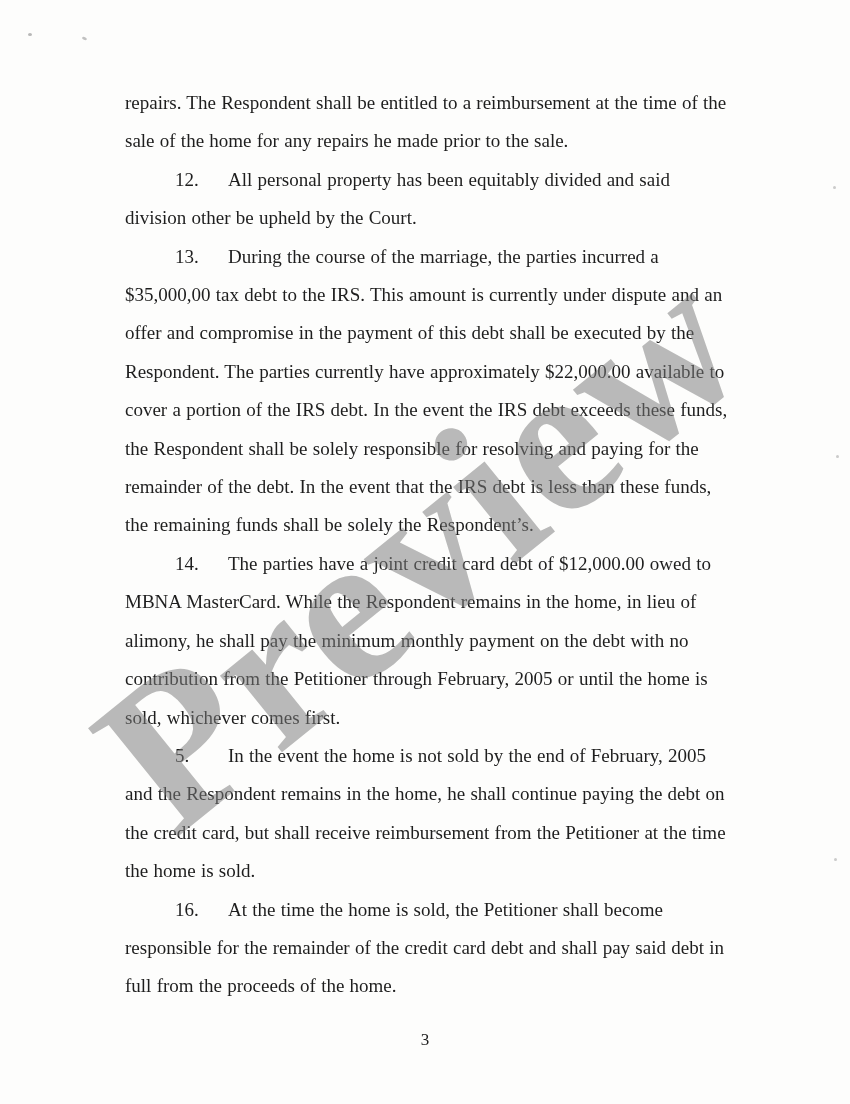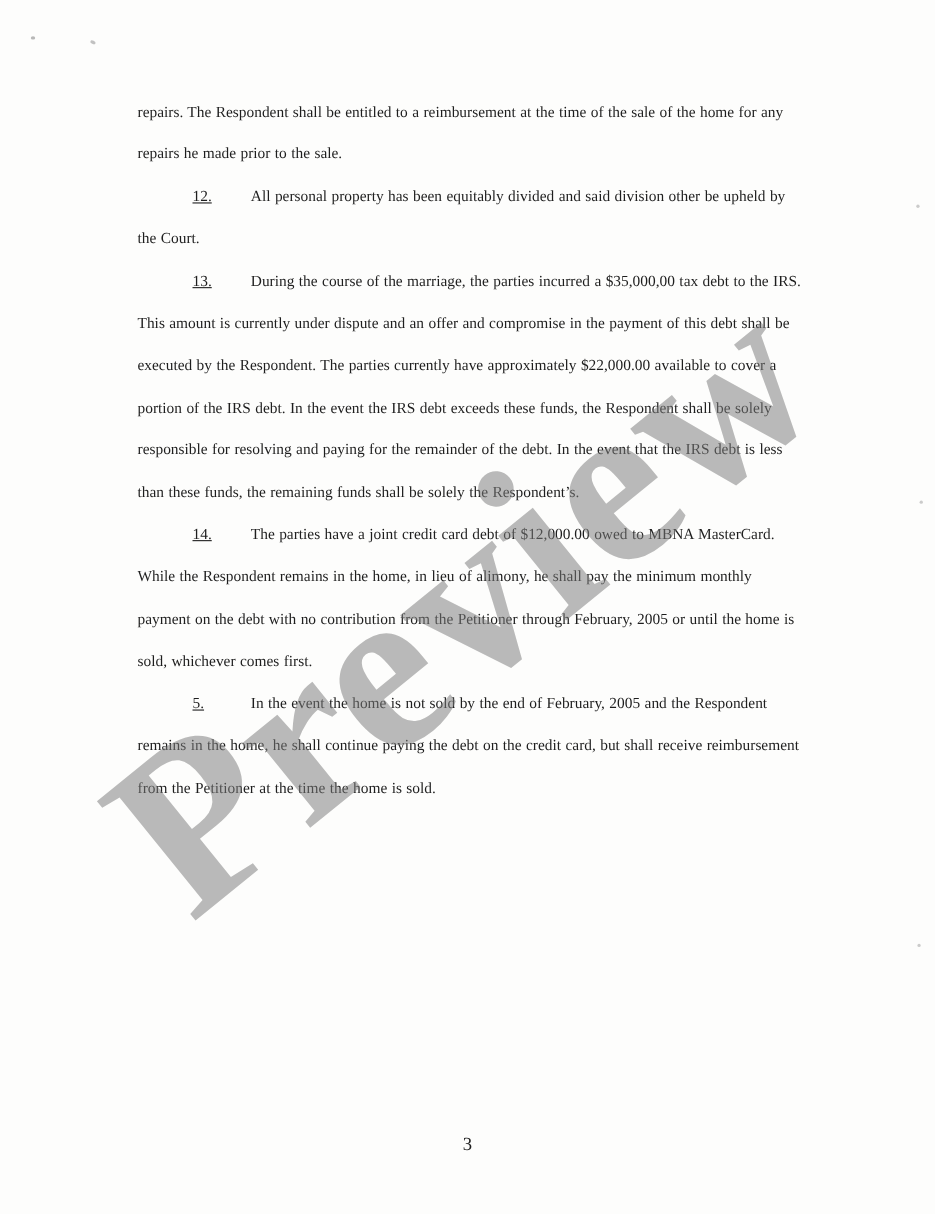--- a/index.html
+++ b/index.html
@@ -18,36 +18,35 @@
     color: #1e1e1e;
   }
   .doc-body {
     position: absolute;
     top: 84px;
     left: 125px;
     width: 606px;
   }
   .para {
     margin: 0;
-    font-size: 14px;
+    font-size: 19px;
     line-height: 38.4px;
     text-align: left;
     word-spacing: 0.5px;
   }
   .para.numbered {
     text-indent: 50px;
   }
   .para.continuation {
     text-indent: 0;
   }
   .pnum {
     display: inline-block;
     width: 53px;
     text-indent: 0;
-    text-decoration: underline;
   }
   .watermark {
     position: absolute;
     top: 548px;
     left: 420px;
     transform: translate(-50%, -50%) rotate(-39deg);
     transform-origin: center center;
     font-family: "Liberation Serif", serif;
     font-weight: bold;
     font-size: 215px;
@@ -89,19 +88,20 @@
   <span class="artifact a4"></span>
   <span class="artifact a5"></span>
 
   <div class="doc-body">
 
   <p class="para continuation"><span>repairs.  The Respondent shall be entitled to a reimbursement at the time of the sale of the home for any repairs he made prior to the sale.</span></p>
       <p class="para numbered"><span class="pnum">12.</span><span>All personal property has been equitably divided and said division other be upheld by the Court.</span></p>
       <p class="para numbered"><span class="pnum">13.</span><span>During the course of the marriage, the parties incurred a $35,000,00 tax debt to the IRS. This amount is currently under dispute and an offer and compromise in the payment of this debt shall be executed by the Respondent.  The parties currently have approximately $22,000.00 available to cover a portion of the IRS debt. In the event the IRS debt exceeds these funds, the Respondent shall be solely responsible for resolving and paying for the remainder of the debt. In the event that the IRS debt is less than these funds, the remaining funds shall be solely the Respondent’s.</span></p>
       <p class="para numbered"><span class="pnum">14.</span><span>The parties have a joint credit card debt of $12,000.00 owed to MBNA MasterCard. While the Respondent remains in the home, in lieu of alimony, he shall pay the minimum monthly payment on the debt with no contribution from the Petitioner through February, 2005 or until the home is sold, whichever comes first.</span></p>
       <p class="para numbered"><span class="pnum">5.</span><span>In the event the home is not sold by the end of February, 2005 and the Respondent remains in the home, he shall continue paying the debt on the credit card, but shall receive reimbursement from the Petitioner at the time the home is sold.</span></p>
+      <p class="para numbered"><span class="pnum">16.</span><span>At the time the home is sold, the Petitioner shall become responsible for the remainder of the credit card debt and shall pay said debt in full from the proceeds of the home.</span></p>
     </div>
 
   <div class="watermark">Preview</div>
 
   <div class="page-number">3</div>
 
 </div>
 
 </body></html>

